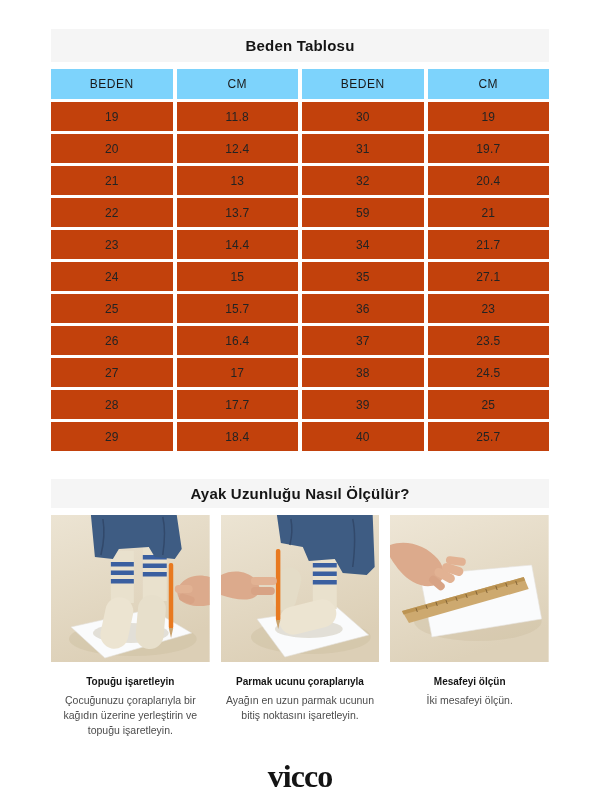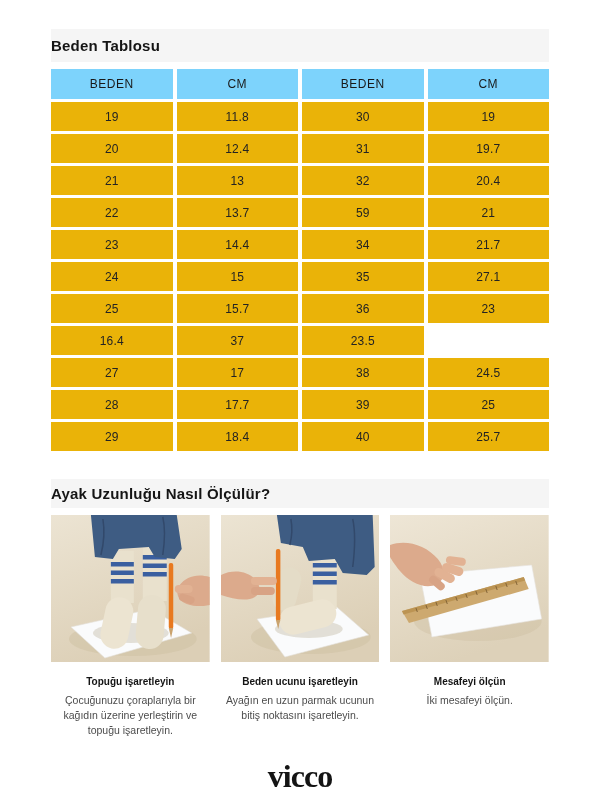--- a/index.html
+++ b/index.html
@@ -4,33 +4,33 @@
 <style>
   html,body{margin:0;padding:0;}
   body{
     width:600px;height:800px;overflow:hidden;background:#ffffff;
     font-family:"Liberation Sans", sans-serif;color:#1d1d1d;
     -webkit-font-smoothing:antialiased;
   }
   .content{margin:0 51px;width:498px;}
 
   .bar{
-    height:33px;background:#f5f5f5;display:flex;align-items:center;
+    height:33px;background:#f5f5f5;display:flex;align-items:center;justify-content:center;
   }
   .bar-title{font-size:15px;font-weight:700;letter-spacing:.2px;color:#151515;}
 
   .title-bar{margin-top:29px;}
 
   
   .size-table{margin-top:7px;}
   .st-row{display:grid;grid-template-columns:repeat(4,1fr);column-gap:4px;margin-top:3px;}
   .st-row.head{margin-top:0;}
   .st-cell{
     height:29px;display:flex;align-items:center;justify-content:center;
-    background:#eab308;font-size:12px;color:#232323;letter-spacing:.2px;
+    background:#c2410c;font-size:12px;color:#232323;letter-spacing:.2px;
   }
   .st-row.head .st-cell{
     height:30px;background:#7dd3fc;font-weight:500;color:#191919;letter-spacing:.5px;
   }
 
   .section-bar{margin-top:28px;height:29px;}
 
   
   .steps-photos{margin-top:7px;display:flex;gap:11px;}
   .photo{flex:1;height:147px;overflow:hidden;}
@@ -113,20 +113,21 @@
       </div>
 
       <div class="st-row">
         <div class="st-cell">25</div>
         <div class="st-cell">15.7</div>
         <div class="st-cell">36</div>
         <div class="st-cell">23</div>
       </div>
 
       <div class="st-row">
+        <div class="st-cell">26</div>
         <div class="st-cell">16.4</div>
         <div class="st-cell">37</div>
         <div class="st-cell">23.5</div>
       </div>
 
       <div class="st-row">
         <div class="st-cell">27</div>
         <div class="st-cell">17</div>
         <div class="st-cell">38</div>
         <div class="st-cell">24.5</div>
@@ -238,21 +239,21 @@
       </svg>
     </div>
   </div>
 
   <div class="steps-captions">
     <div class="step-caption">
       <div class="step-title">Topuğu işaretleyin</div>
       <div class="step-desc">Çocuğunuzu çoraplarıyla bir kağıdın üzerine yerleştirin ve topuğu işaretleyin.</div>
     </div>
     <div class="step-caption">
-      <div class="step-title">Beden ucunu işaretleyin</div>
+      <div class="step-title">Parmak ucunu çoraplarıyla</div>
       <div class="step-desc">Ayağın en uzun parmak ucunun bitiş noktasını işaretleyin.</div>
     </div>
     <div class="step-caption">
       <div class="step-title">Mesafeyi ölçün</div>
       <div class="step-desc">İki mesafeyi ölçün.</div>
     </div>
   </div>
 
   <div class="brand">
     <div class="brand-logo">vicco</div>

